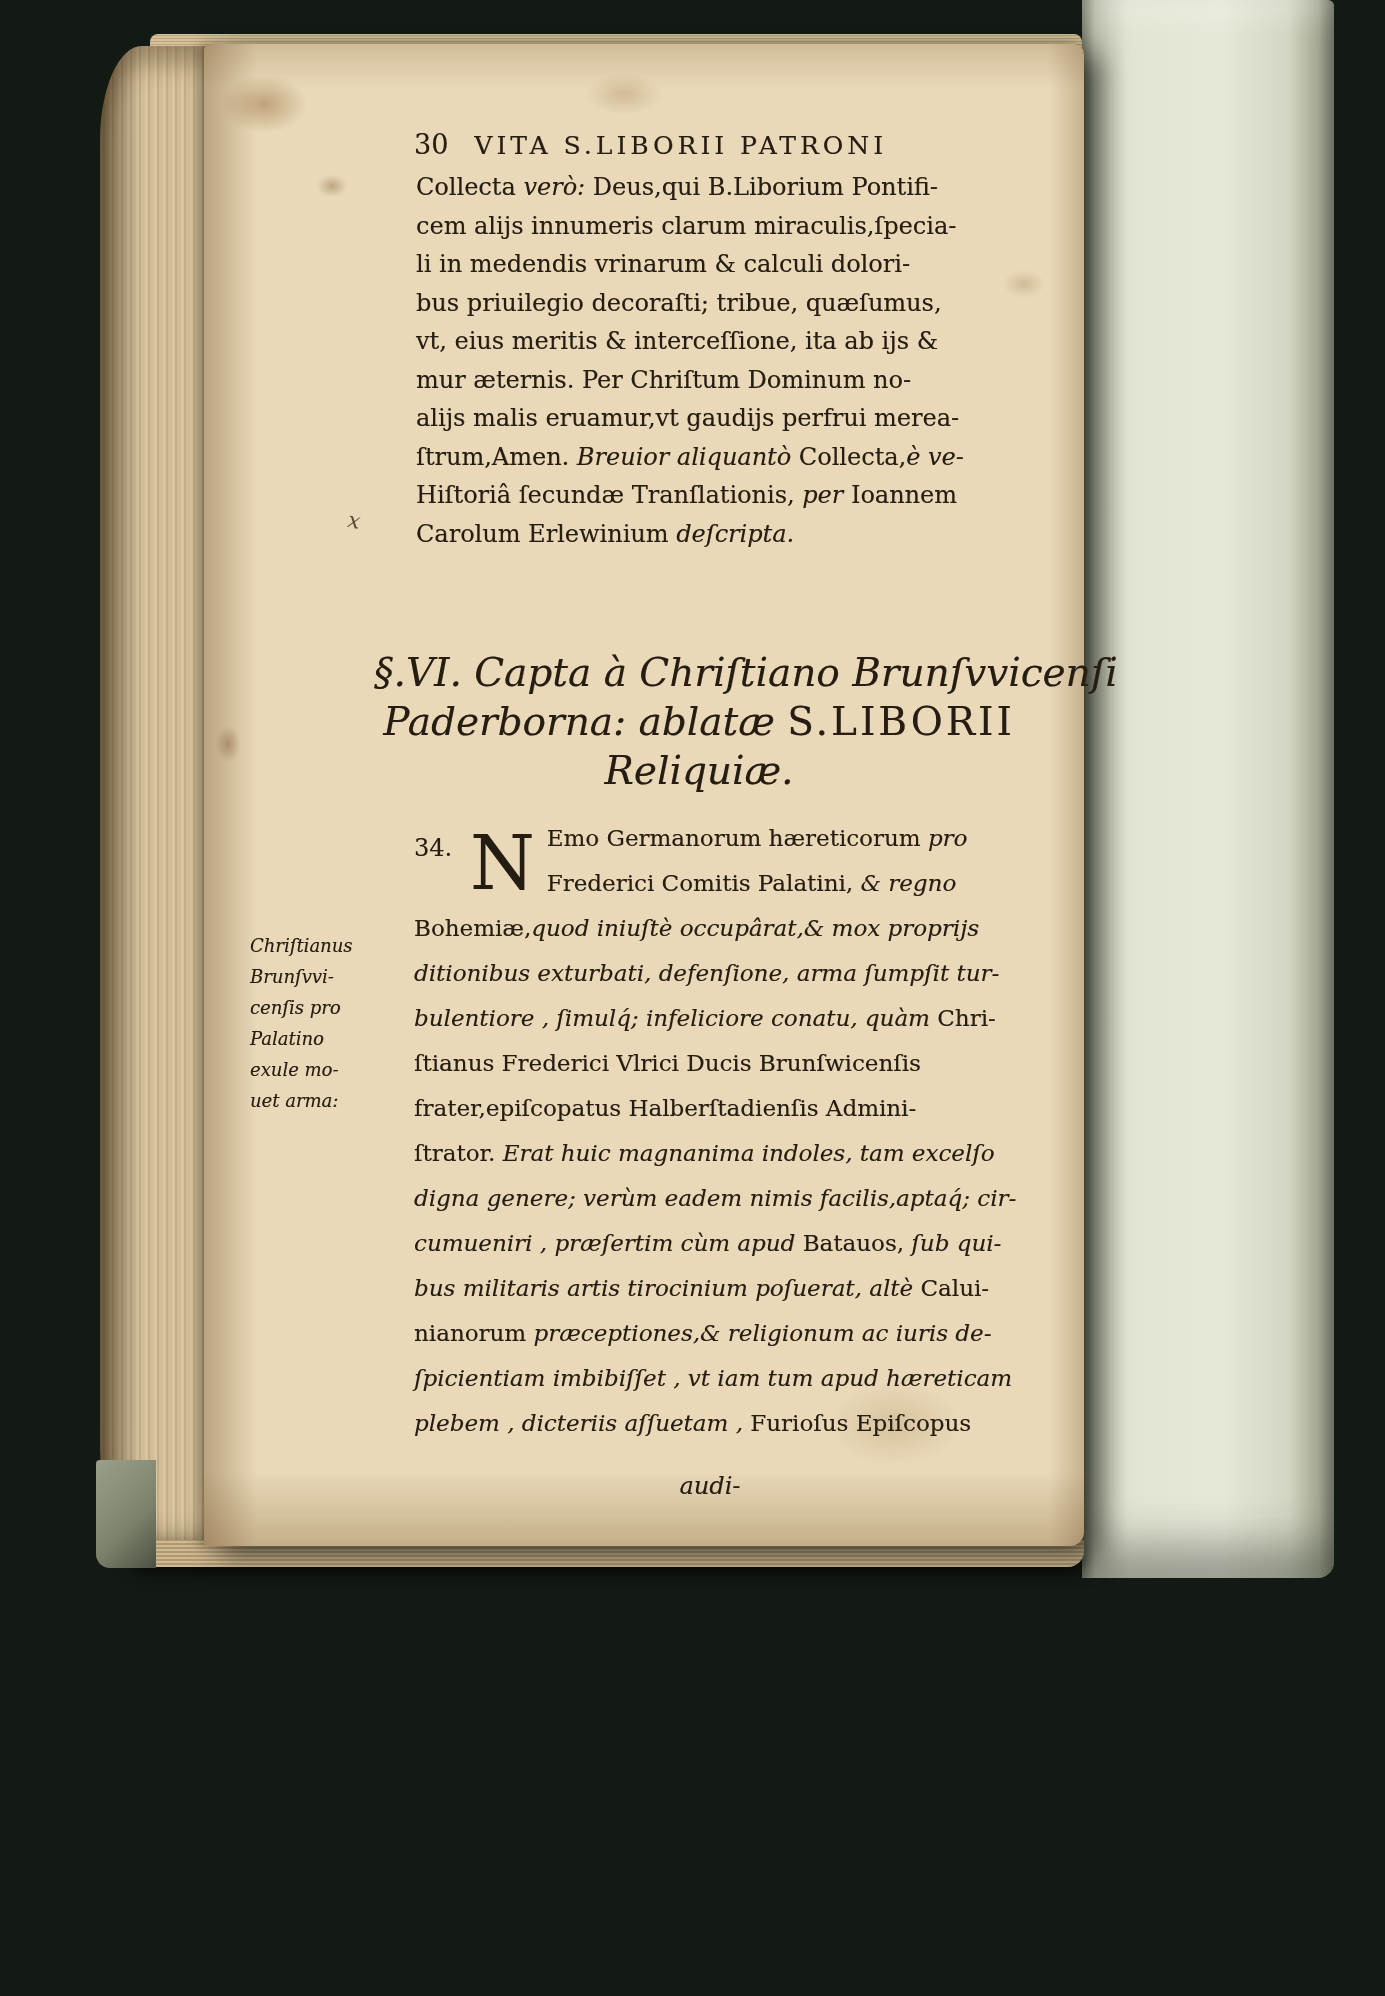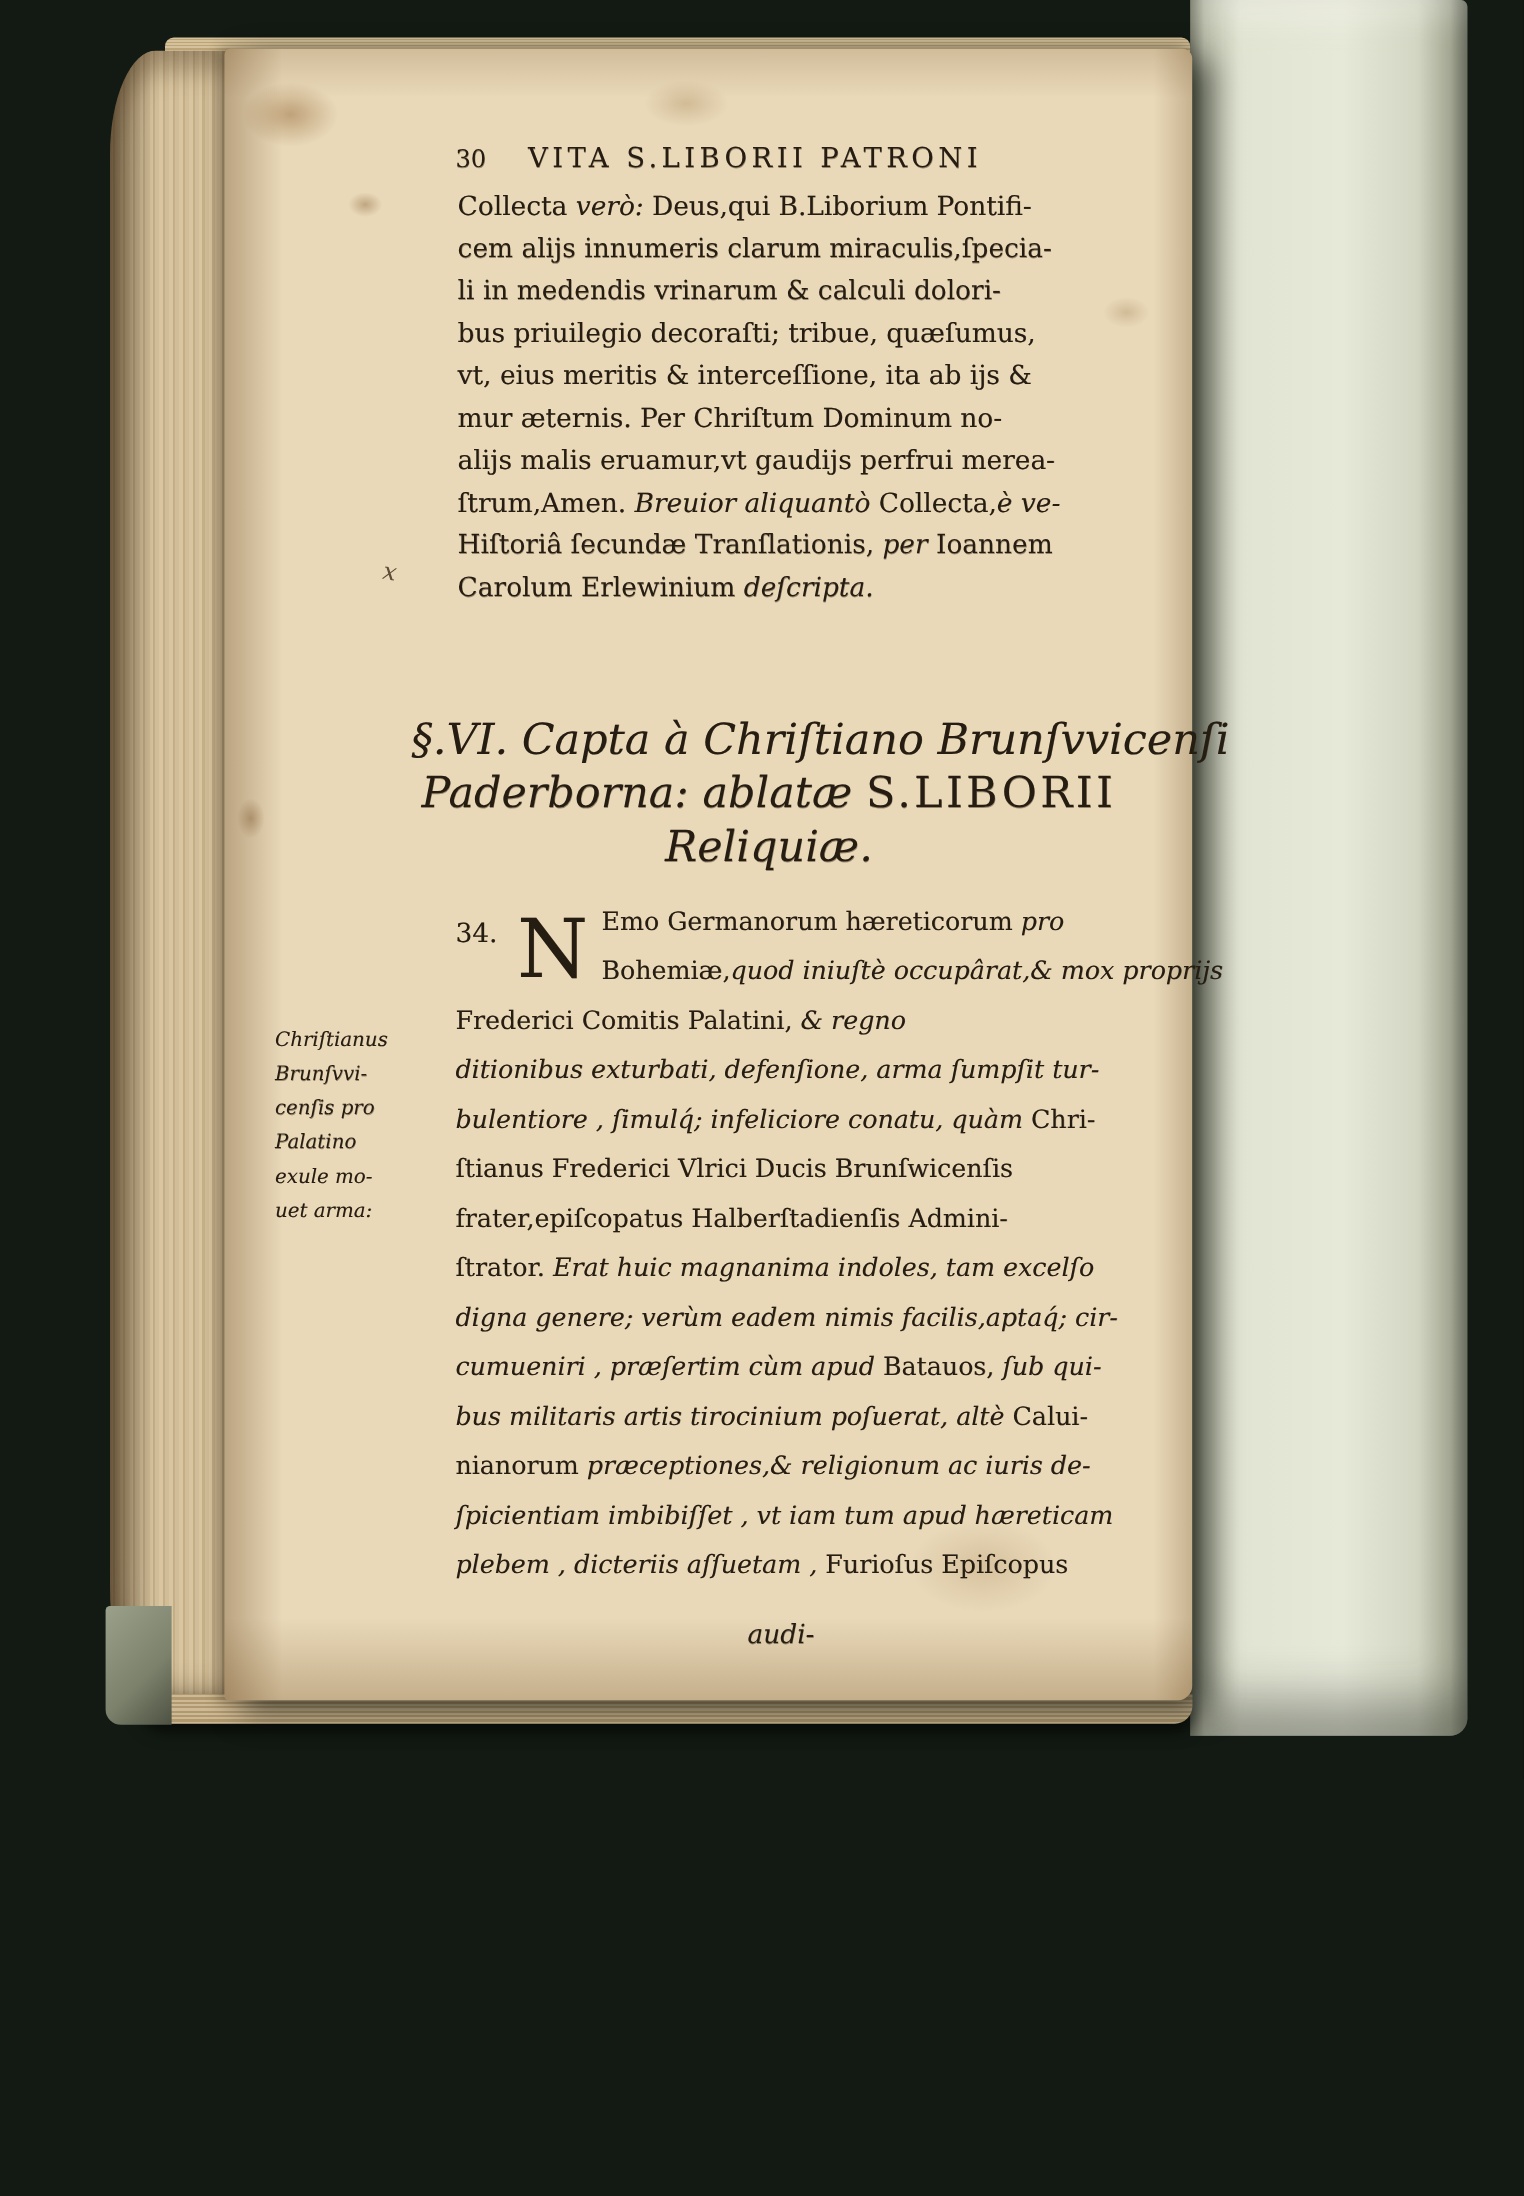--- a/index.html
+++ b/index.html
@@ -60,21 +60,21 @@
   }
   .tline{white-space:nowrap;}
   .it{font-style:italic;}
   .caps{font-style:normal;letter-spacing:3px;}
   .txt{text-shadow:0.3px 0.3px 0.5px rgba(55,38,20,.45);}
 
   .running-head{
     position:absolute;left:210px;top:85px;width:640px;
     font-size:26px;letter-spacing:1px;white-space:nowrap;
   }
-  .pg-num{font-size:22px;margin-right:38px;letter-spacing:0;}
+  .pg-num{font-size:27px;margin-right:26px;letter-spacing:0;}
   .run-title{letter-spacing:4px;font-size:25px;}
 
   .collect{position:absolute;left:212px;top:124px;width:640px;font-size:24px;line-height:38.5px;}
 
   .section-heading{
     position:absolute;left:170px;top:604px;width:650px;text-align:center;
     font-size:39px;line-height:49px;
   }
 
   .para34{position:absolute;left:210px;top:772px;width:612px;font-size:23px;line-height:45px;}
@@ -129,22 +129,22 @@
         <div class="tline"><span class="it">§.VI. Capta à Chriſtiano Brunſvvicenſi</span></div>
         <div class="tline"><span class="it">Paderborna: ablatæ </span><span class="caps">S.LIBORII</span></div>
         <div class="tline"><span class="it">Reliquiæ.</span></div>
       </div>
 
     <div class="para34 txt">
       <span class="para-num">34.</span>
       <span class="dropcap">N</span>
       <div>
           <div class="tline"><span class="rm">Emo Germanorum hæreticorum </span><span class="it">pro</span></div>
+          <div class="tline"><span class="rm">Frederici Comitis Palatini, </span><span class="it">&amp; regno</span></div>
           <div class="tline"><span class="rm">Bohemiæ,</span><span class="it">quod iniuſtè occupârat,&amp; mox proprijs</span></div>
-          <div class="tline"><span class="rm">Frederici Comitis Palatini, </span><span class="it">&amp; regno</span></div>
           <div class="tline"><span class="it">ditionibus exturbati, defenſione, arma ſumpſit tur-</span></div>
           <div class="tline"><span class="it">bulentiore , ſimulq́; infeliciore conatu, quàm </span><span class="rm">Chri-</span></div>
           <div class="tline"><span class="rm">ſtianus Frederici Vlrici Ducis Brunſwicenſis</span></div>
           <div class="tline"><span class="rm">frater,epiſcopatus Halberſtadienſis Admini-</span></div>
           <div class="tline"><span class="rm">ſtrator. </span><span class="it">Erat huic magnanima indoles, tam excelſo</span></div>
           <div class="tline"><span class="it">digna genere; verùm eadem nimis facilis,aptaq́; cir-</span></div>
           <div class="tline"><span class="it">cumueniri , præſertim cùm apud </span><span class="rm">Batauos, </span><span class="it">ſub qui-</span></div>
           <div class="tline"><span class="it">bus militaris artis tirocinium poſuerat, altè </span><span class="rm">Calui-</span></div>
           <div class="tline"><span class="rm">nianorum </span><span class="it">præceptiones,&amp; religionum ac iuris de-</span></div>
           <div class="tline"><span class="it">ſpicientiam imbibiſſet , vt iam tum apud hæreticam</span></div>

